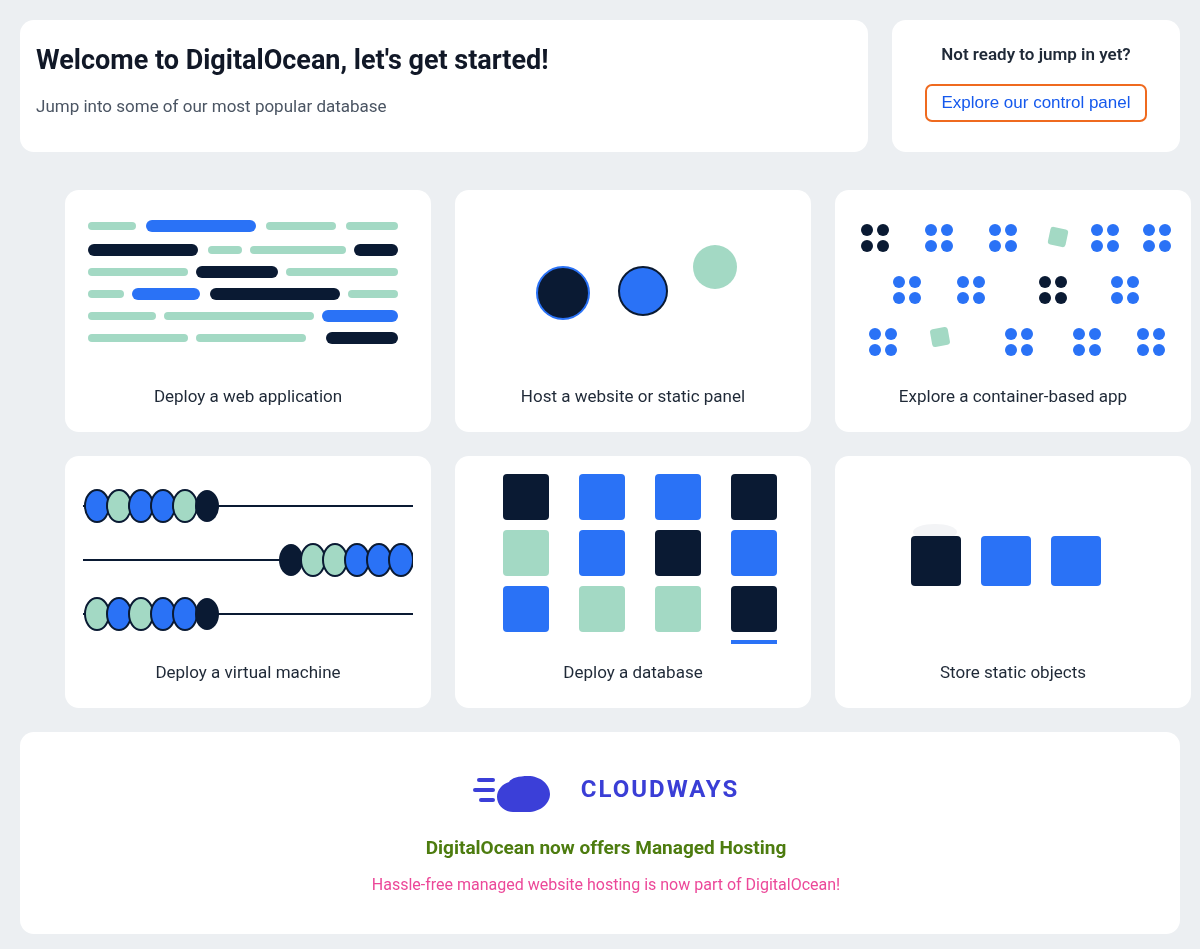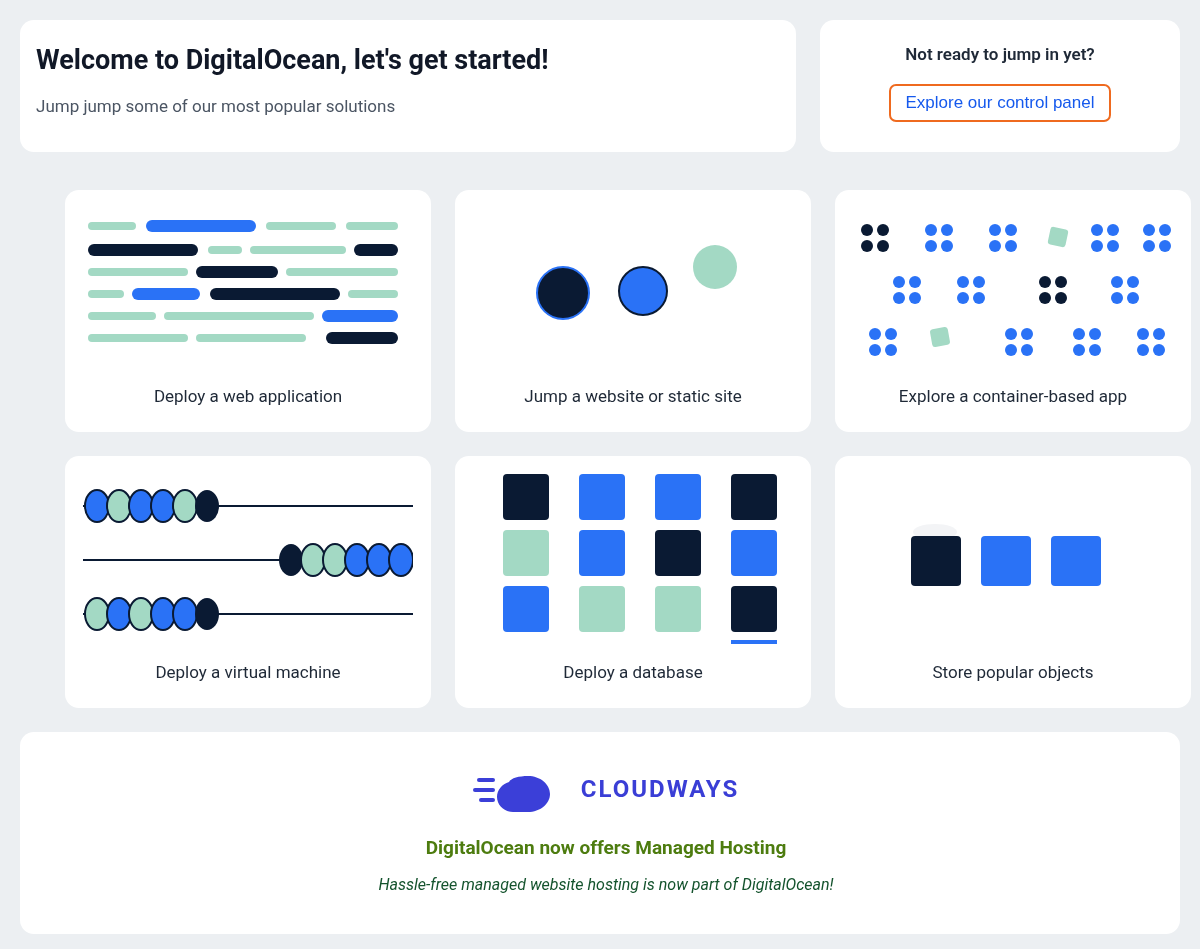--- a/index.html
+++ b/index.html
@@ -28,21 +28,21 @@
     font-size: 27px;
     font-weight: 700;
     color: #111827;
     margin-bottom: 20px;
   }
   .welcome-card p {
     font-size: 17px;
     color: #4b5563;
   }
   .side-card {
-    width: 360px;
+    width: 288px;
     padding: 24px 22px;
   }
   .side-card p {
     font-size: 17px;
     font-weight: 600;
     color: #1f2937;
     margin-bottom: 20px;
     text-align: center;
   }
   .explore-btn {
@@ -106,32 +106,31 @@
     letter-spacing: 2px;
   }
   .banner h2 {
     font-size: 19px;
     font-weight: 700;
     color: #4d7c0f;
     margin-bottom: 16px;
   }
   .banner p {
     font-size: 16px;
-    color: #14532d;
-    font-style: italic;
+    color: #ec4899;
   }
   svg { display: block; }
 </style>
 </head>
 <body>
 
 <div class="top-row">
   <div class="card welcome-card">
     <h1>Welcome to DigitalOcean, let's get started!</h1>
-    <p>Jump jump some of our most popular solutions</p>
+    <p>Jump into some of our most popular database</p>
   </div>
   <div class="card side-card">
     <p>Not ready to jump in yet?</p>
     <button class="explore-btn">Explore our control panel</button>
   </div>
 </div>
 
 <div class="grid">
 
   <div class="tile">
@@ -172,21 +171,21 @@
   </div>
 
   <div class="tile">
     <div class="illus">
       <svg width="260" height="130" viewBox="0 0 260 130">
         <circle cx="60" cy="70" r="26" fill="#0a1a33" stroke="#2a72f6" stroke-width="2"></circle>
         <circle cx="140" cy="68" r="24" fill="#2a72f6" stroke="#0a1a33" stroke-width="2"></circle>
         <circle cx="212" cy="44" r="22" fill="#a3d9c4"></circle>
       </svg>
     </div>
-    <div class="label">Jump a website or static site</div>
+    <div class="label">Host a website or static panel</div>
   </div>
 
   <div class="tile">
     <div class="illus">
       <svg width="320" height="145" viewBox="0 0 320 145">
         <g>
 
           <g id="quad"></g>
         </g>
         <g fill="#2a72f6">
@@ -338,21 +337,21 @@
 
   <div class="tile">
     <div class="illus">
       <svg width="240" height="130" viewBox="0 0 240 130">
         <ellipse cx="42" cy="38" rx="22" ry="8" fill="#f3f4f6"></ellipse>
         <rect x="18" y="42" width="50" height="50" rx="4" fill="#0a1a33"></rect>
         <rect x="88" y="42" width="50" height="50" rx="4" fill="#2a72f6"></rect>
         <rect x="158" y="42" width="50" height="50" rx="4" fill="#2a72f6"></rect>
       </svg>
     </div>
-    <div class="label">Store popular objects</div>
+    <div class="label">Store static objects</div>
   </div>
 
 </div>
 
 <div class="banner">
   <div class="cloudways-logo">
     <svg width="100" height="50" viewBox="0 0 100 50">
       <g fill="#3b3fd8">
         <rect x="4" y="14" width="18" height="4" rx="2"></rect>
         <rect x="0" y="24" width="22" height="4" rx="2"></rect>

